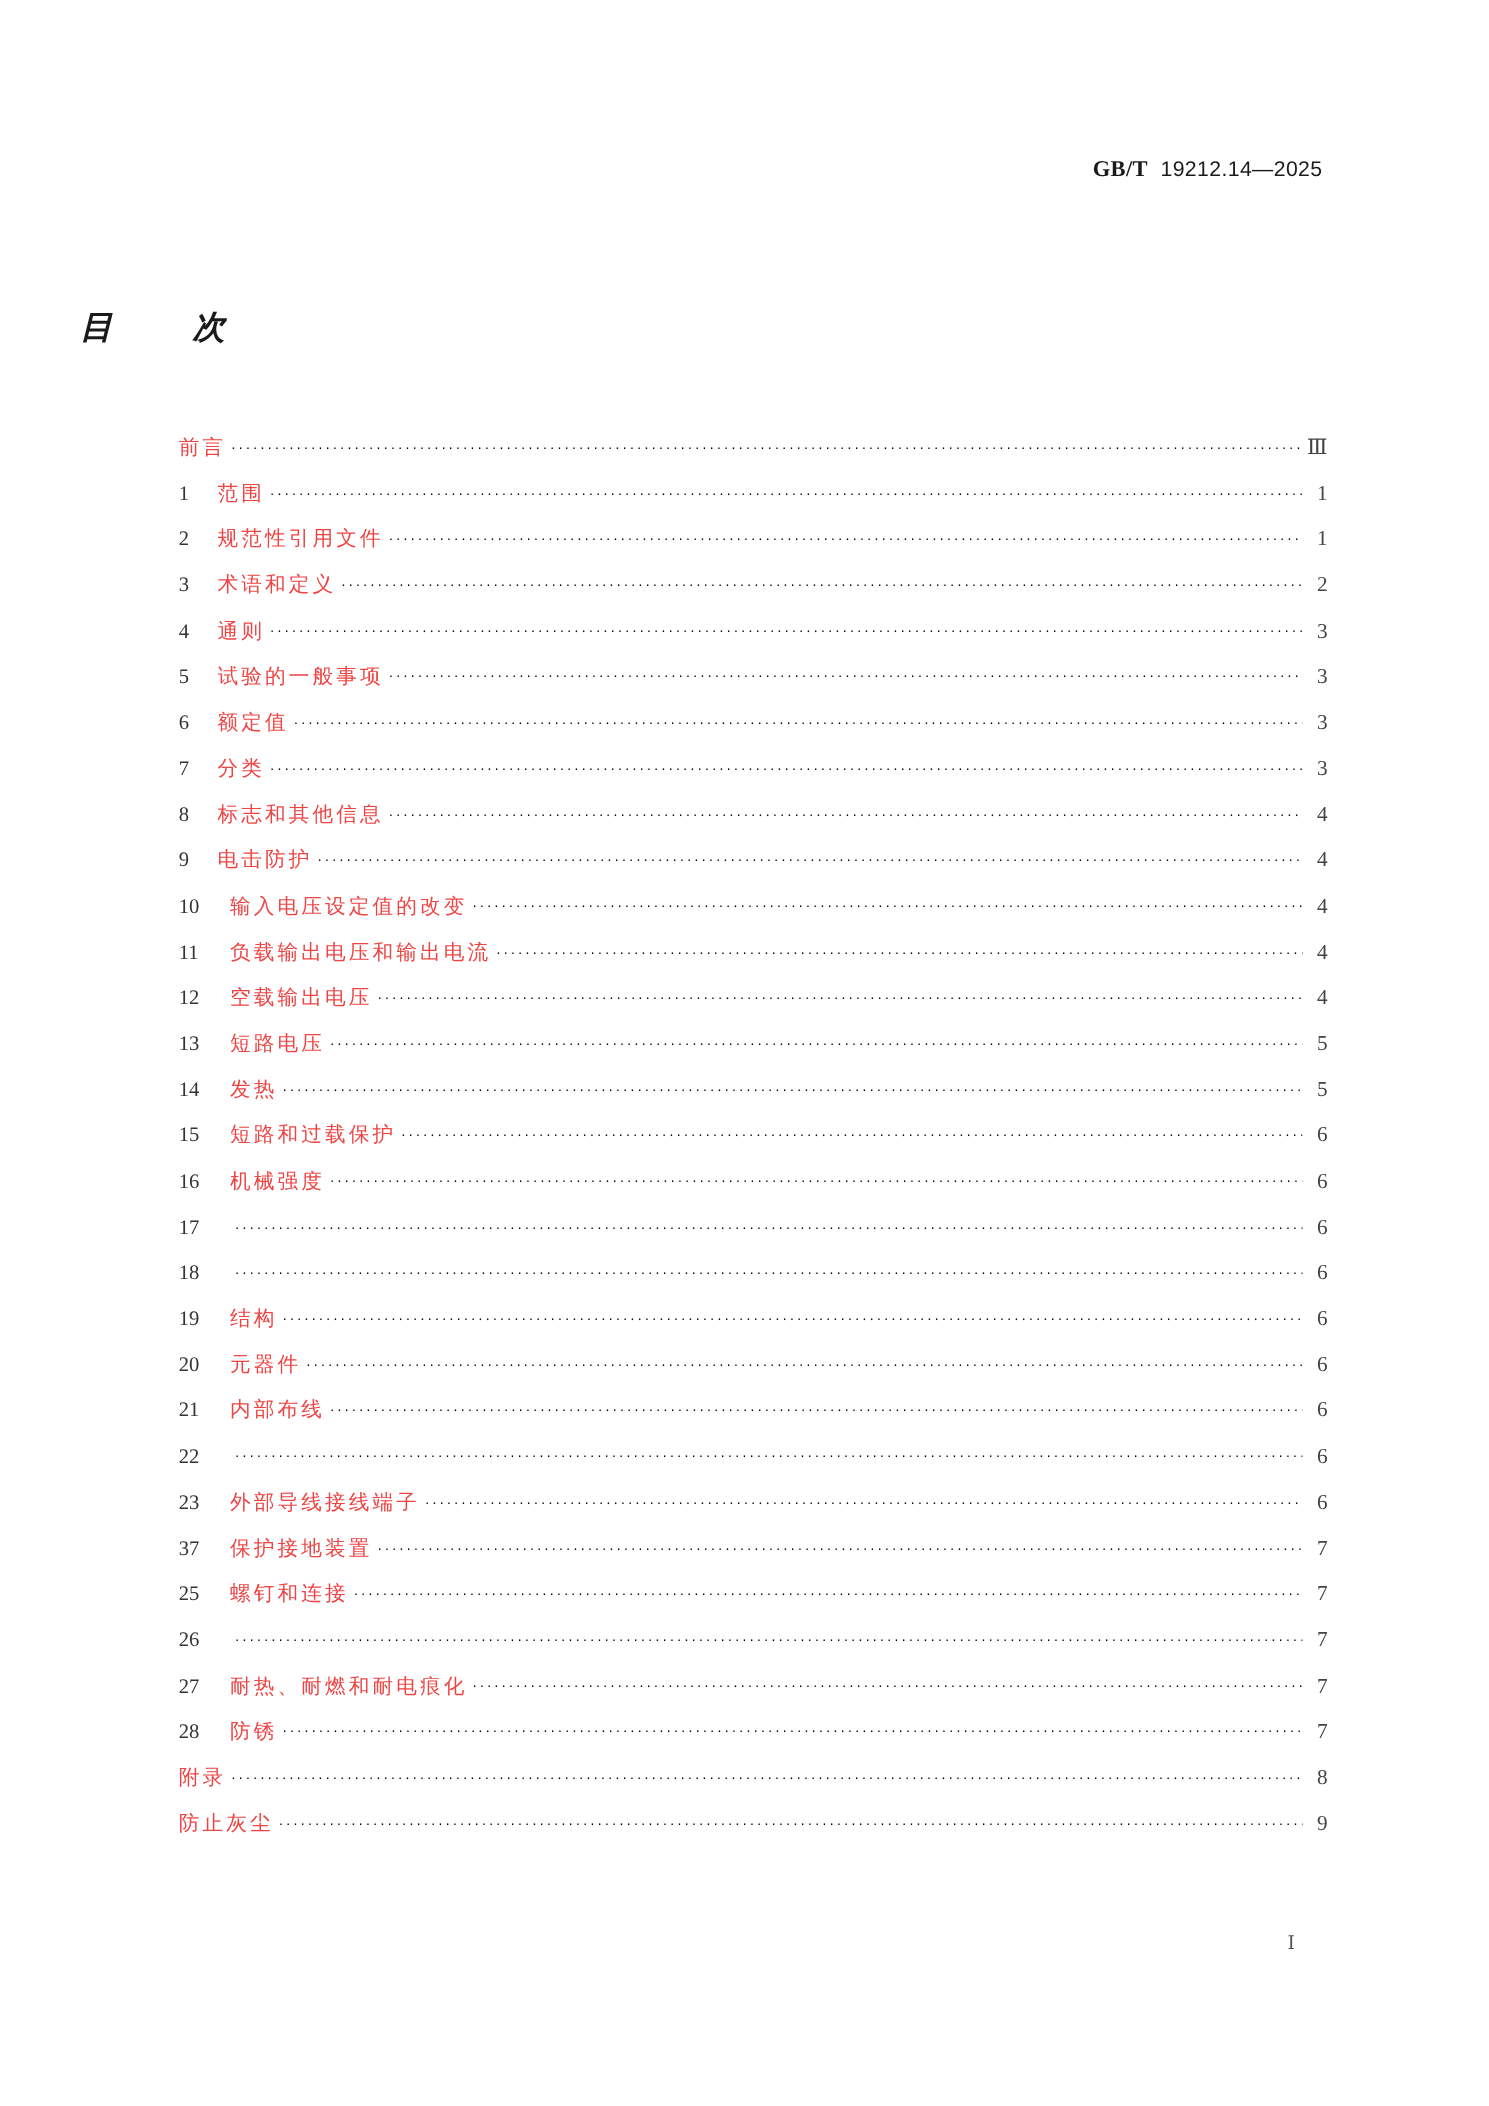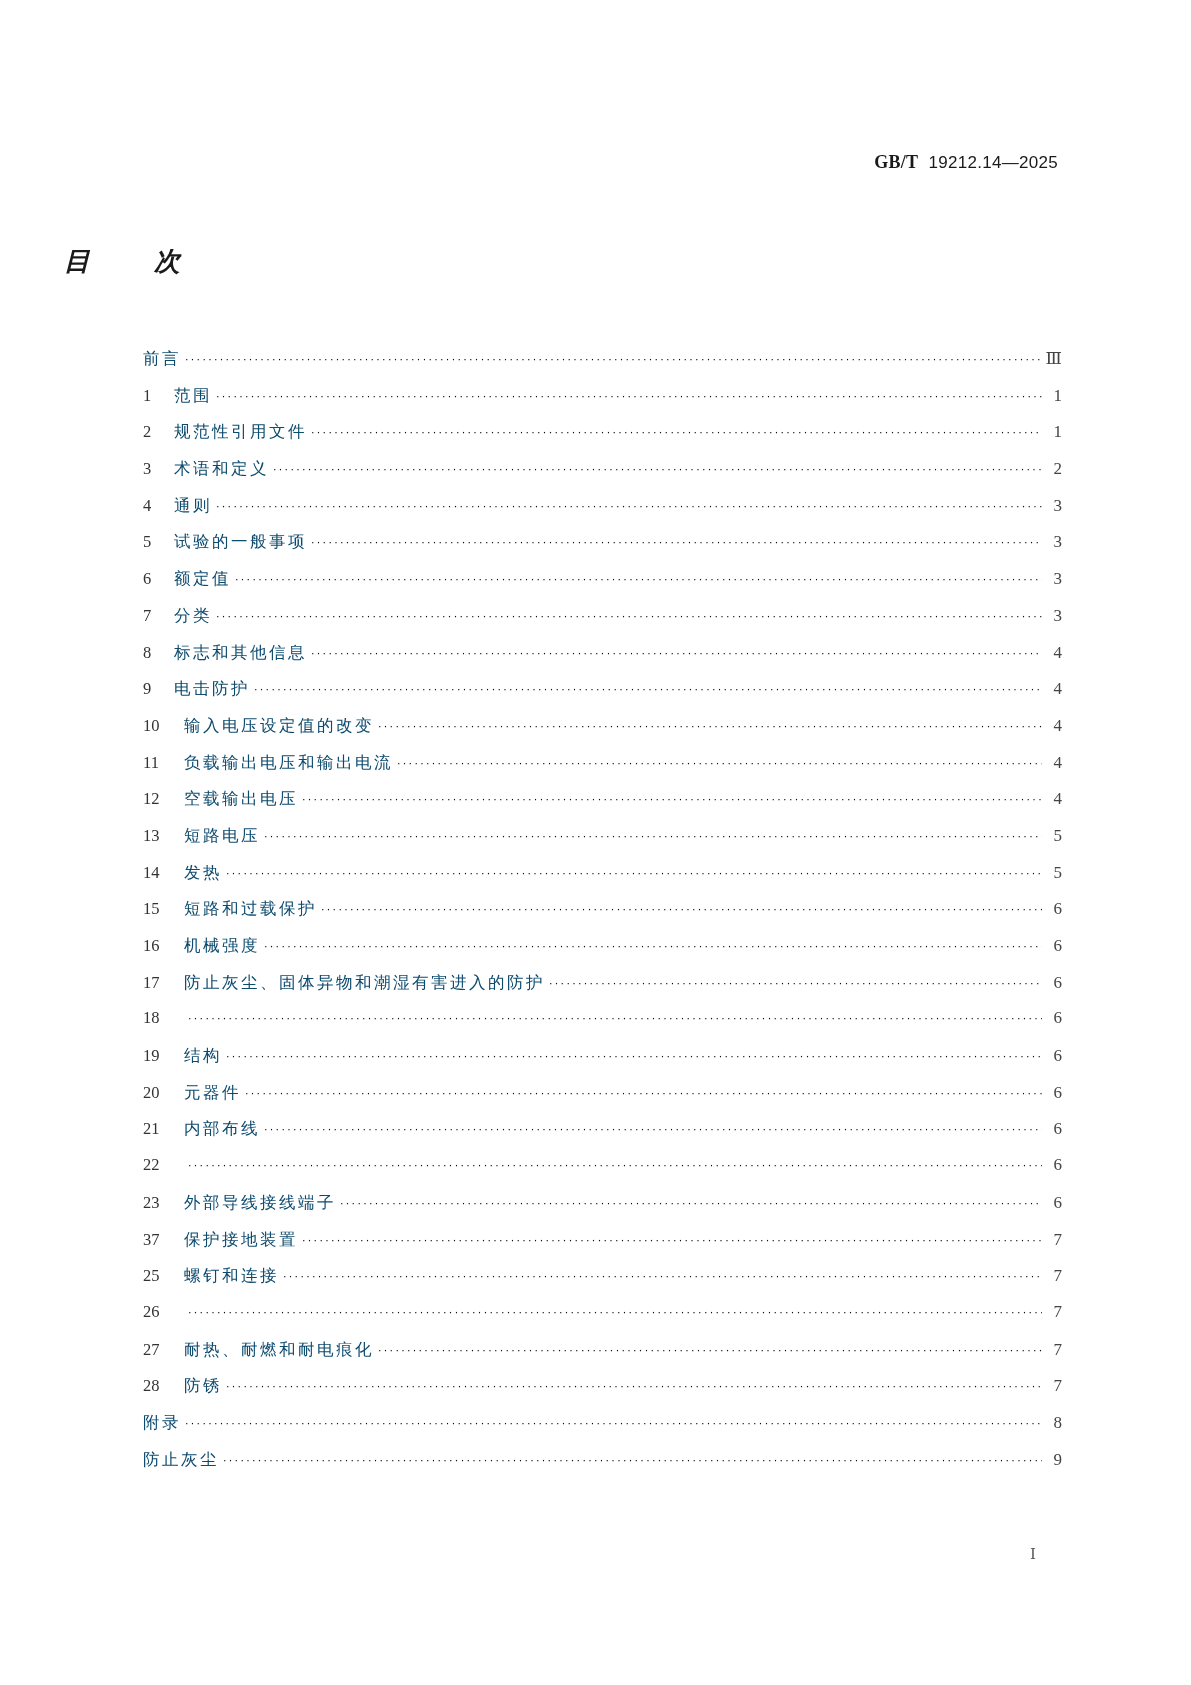--- a/index.html
+++ b/index.html
@@ -10,21 +10,21 @@
   body {
     width: 1191px;
     height: 1685px;
     position: relative;
     overflow: hidden;
     font-family: "DejaVu Serif", "Liberation Serif", serif;
     color: #1a1a1a;
   }
   .header {
     position: absolute;
-    top: 152px;
+    top: 125px;
     right: 133px;
     font-size: 17px;
     letter-spacing: 0.3px;
     white-space: nowrap;
   }
   .header .std-prefix {
     font-family: "Liberation Serif", "DejaVu Serif", serif;
     font-weight: bold;
     font-size: 18px;
   }
@@ -62,23 +62,23 @@
     white-space: nowrap;
   }
   .toc-num {
     display: inline-block;
     font-family: "Liberation Serif", "DejaVu Serif", serif;
     color: #333;
   }
   .toc-num.w1 { width: 31px; }
   .toc-num.w2 { width: 41px; }
   .toc-label {
-    font-family: Liberation Sans, sans-serif;
+    font-family: Liberation Mono, monospace;
     letter-spacing: 2.5px;
-    color: #0c4a6e;
+    color: #ef4444;
   }
   .toc-leader {
     flex: 1;
     overflow: hidden;
     margin: 0 6px 0 4px;
     color: #111;
     font-family: "DejaVu Sans", sans-serif;
     font-size: 11px;
     letter-spacing: 2.3px;
     position: relative;
@@ -209,21 +209,20 @@
       <span class="toc-page">6</span>
     </div>
     <div class="toc-row">
       <span class="toc-num w2">16</span>
       <span class="toc-label">机械强度</span>
       <span class="toc-leader"></span>
       <span class="toc-page">6</span>
     </div>
     <div class="toc-row">
       <span class="toc-num w2">17</span>
-      <span class="toc-label">防止灰尘、固体异物和潮湿有害进入的防护</span>
       <span class="toc-leader"></span>
       <span class="toc-page">6</span>
     </div>
     <div class="toc-row">
       <span class="toc-num w2">18</span>
       <span class="toc-leader"></span>
       <span class="toc-page">6</span>
     </div>
     <div class="toc-row">
       <span class="toc-num w2">19</span>

